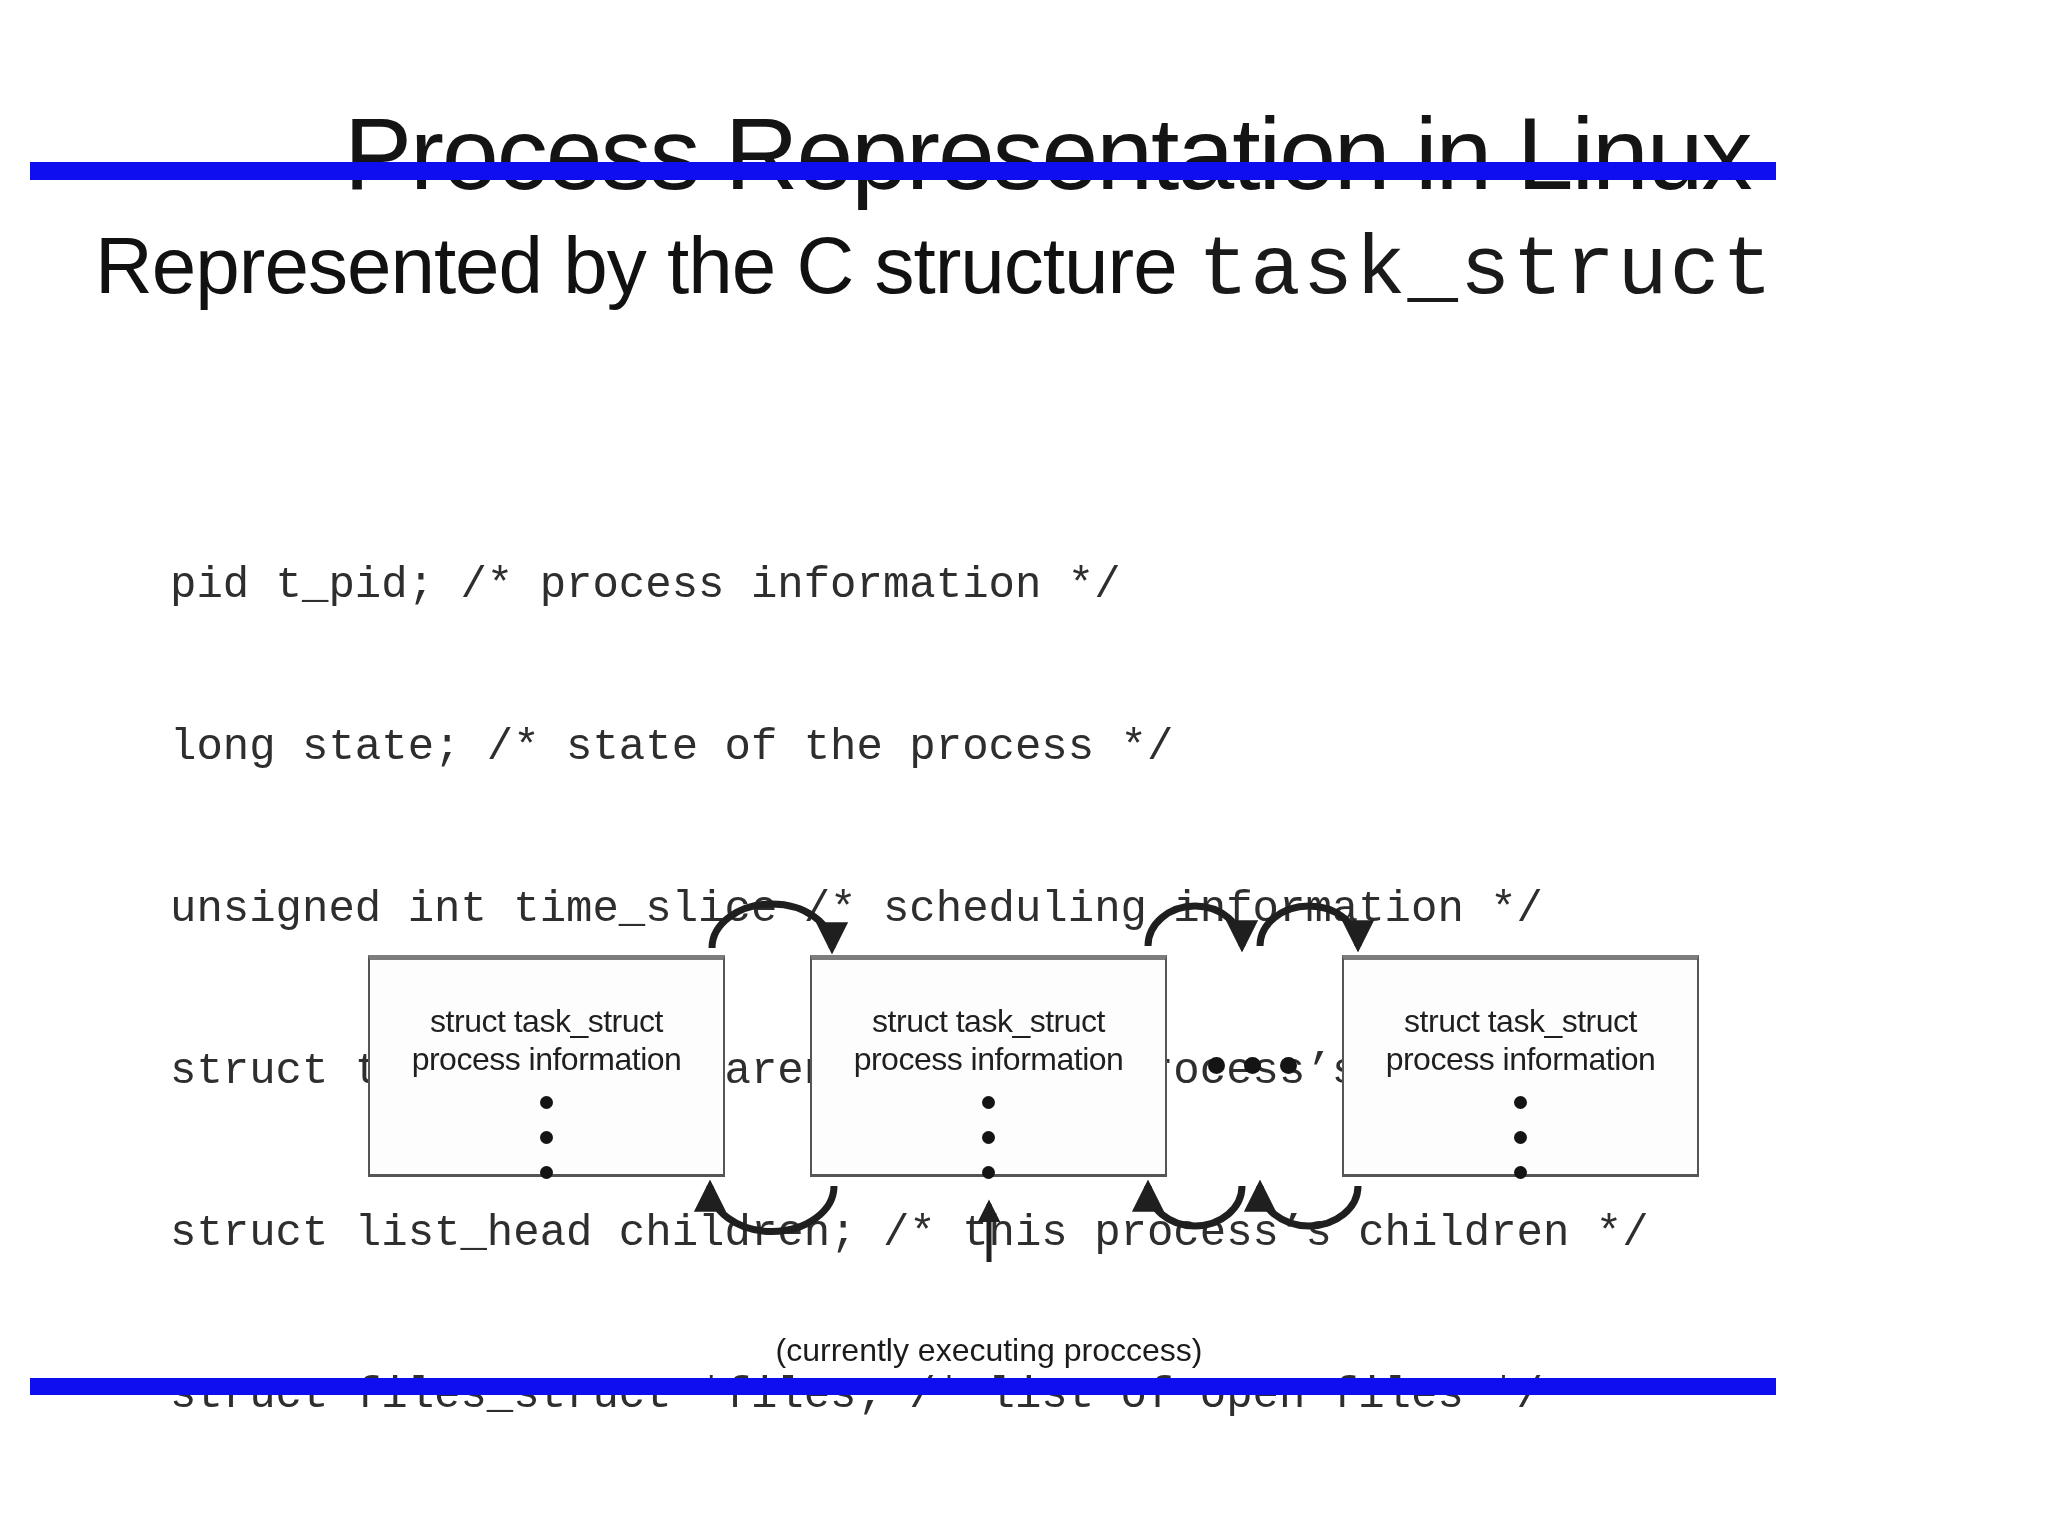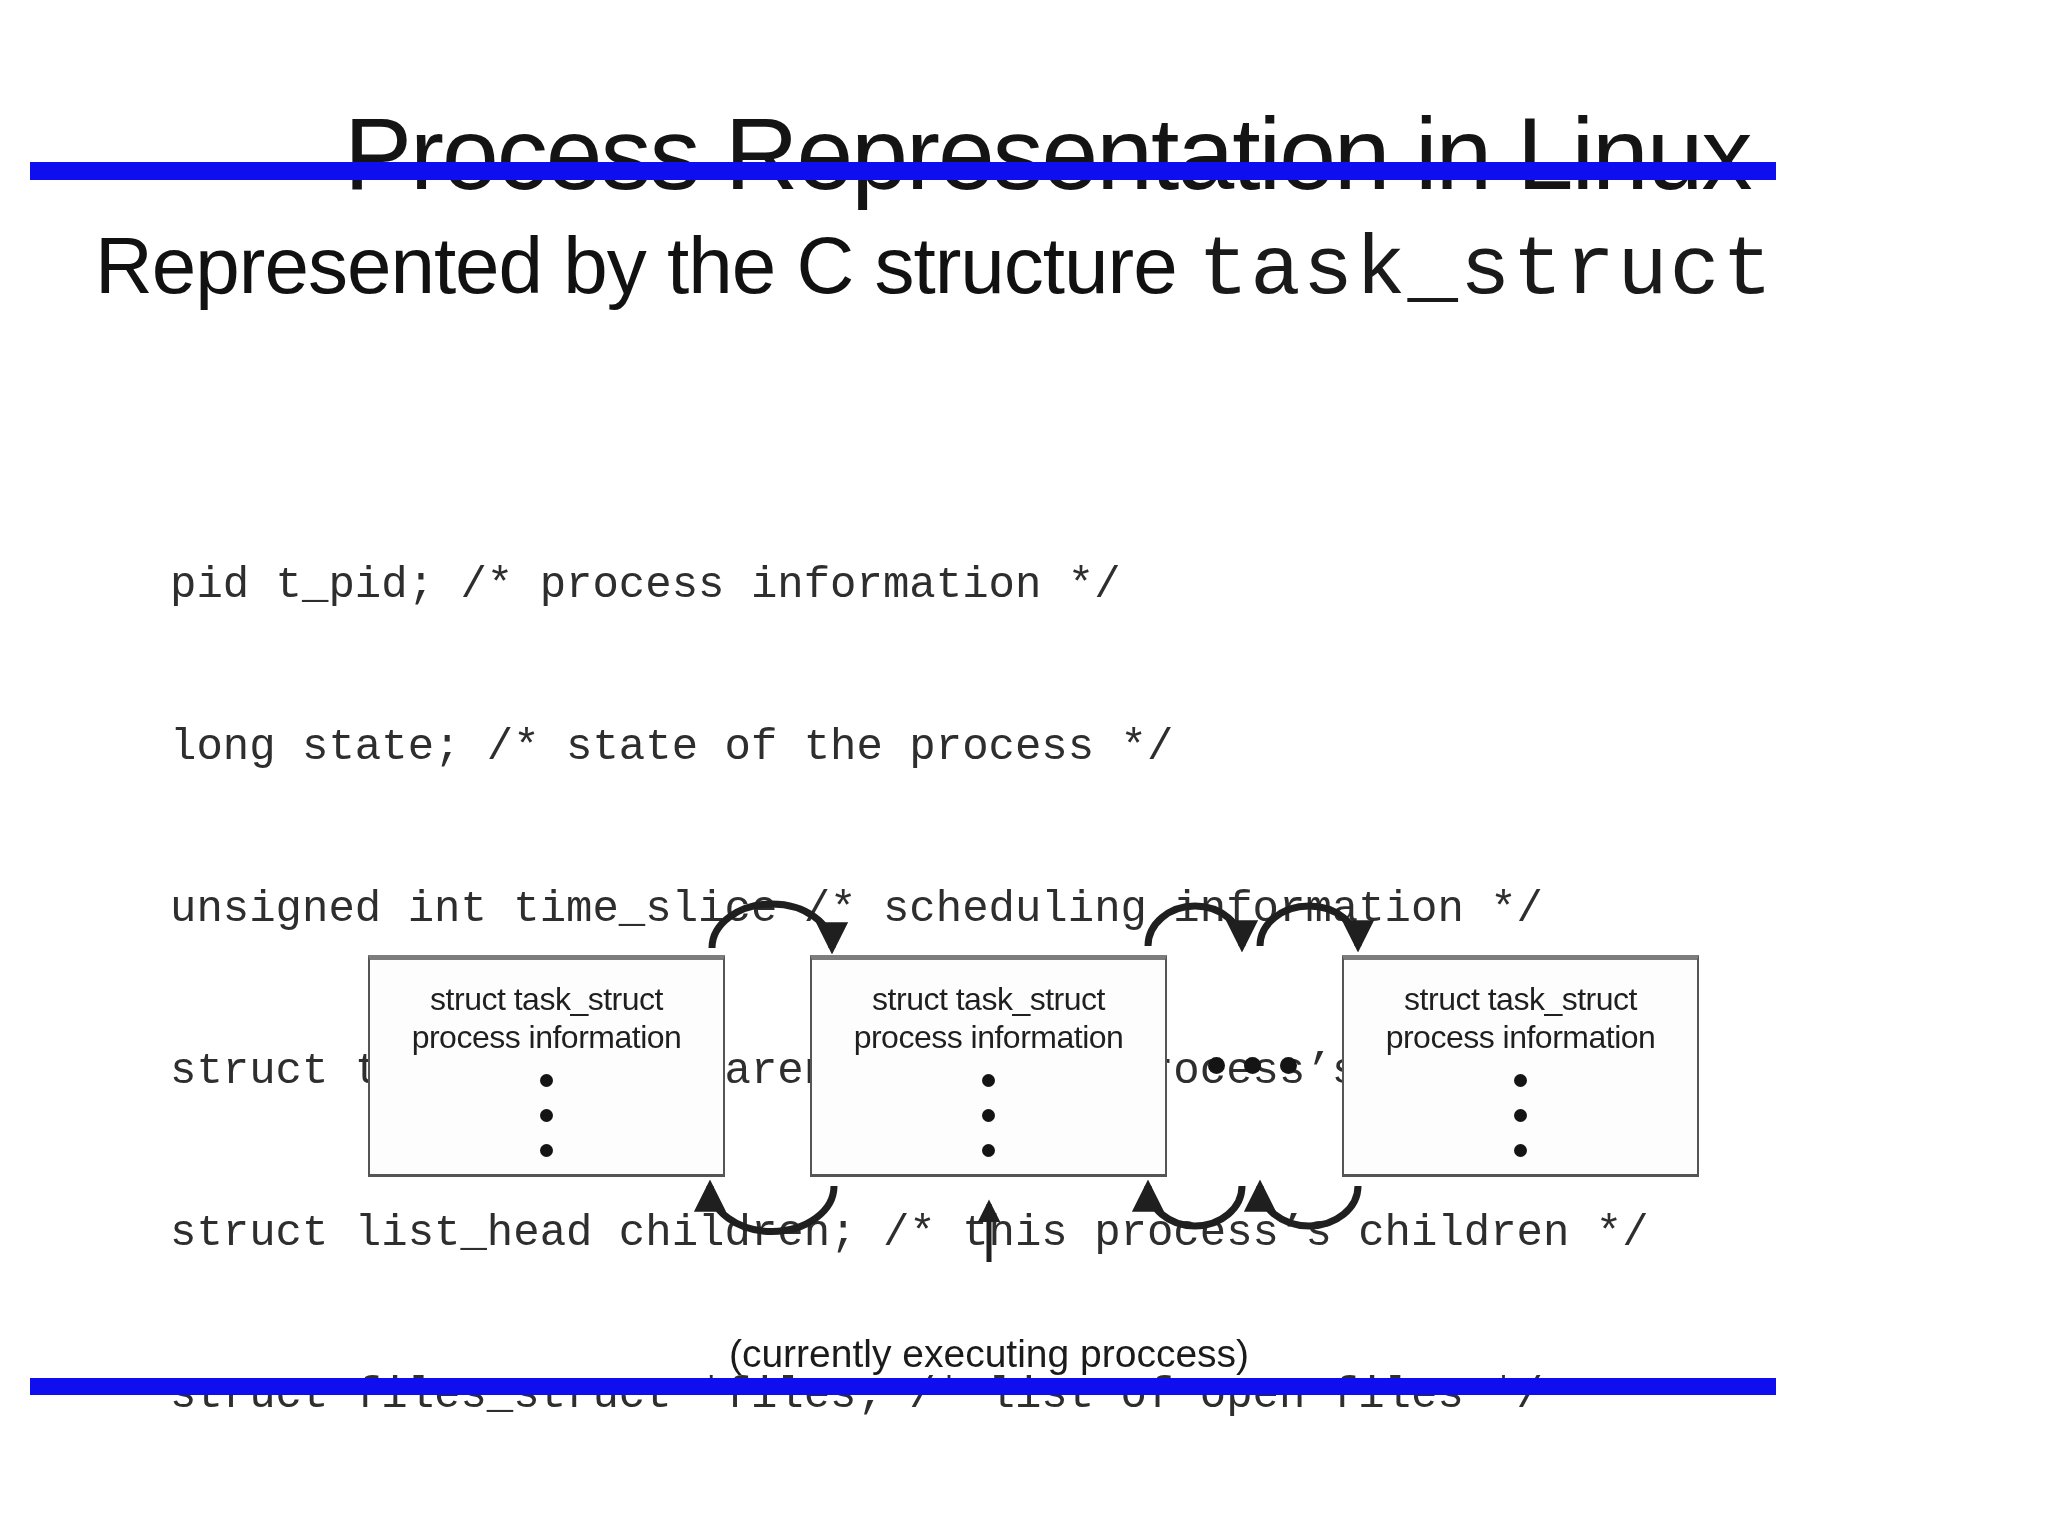--- a/index.html
+++ b/index.html
@@ -36,38 +36,38 @@
     font-family:"Liberation Mono", monospace;
     font-size:44px;line-height:54px;
     color:#2e2e2e;white-space:pre;
   }
   
   .box{
     position:absolute;top:955px;width:357px;height:222px;
     box-sizing:border-box;background:#fdfdfd;
     border:2px solid #555555;border-top:5px solid #7d7d7d;border-bottom:3px solid #555555;
     display:flex;flex-direction:column;align-items:center;
-    padding-top:20px;
+    padding-top:42px;
   }
   .box-1{left:368px;} .box-2{left:810px;} .box-3{left:1342px;}
   .box .t{font-size:32px;line-height:38px;color:#1f1f1f;letter-spacing:-0.5px;}
   .vdots{display:flex;flex-direction:column;align-items:center;gap:22px;margin-top:18px;}
   .vdots i{width:13px;height:13px;border-radius:50%;background:#141414;}
   .hdots{position:absolute;left:1208px;top:1057px;display:flex;gap:19px;}
   .hdots i{width:17px;height:17px;border-radius:50%;background:#141414;}
   .arrows{position:absolute;left:0;top:0;width:2048px;height:1536px;pointer-events:none;}
   .arrows .arc{fill:none;stroke:#1f1f1f;stroke-width:7;}
   .arrows .vert{fill:none;stroke:#1f1f1f;stroke-width:5;}
   .current-label{
     position:absolute;left:789px;top:1294px;width:400px;
     text-align:center;font-size:32px;color:#1b1b1b;
   }
   .current-sublabel{
     position:absolute;left:689px;top:1332px;width:600px;
-    text-align:center;font-size:39px;color:#1b1b1b;
+    text-align:center;font-size:32px;color:#1b1b1b;
   }
   
   .page-number{
     position:absolute;left:1874px;top:1414px;
     font-size:88px;color:#7b7b7b;line-height:1;
   }
 </style>
 </head>
 <body>
 

